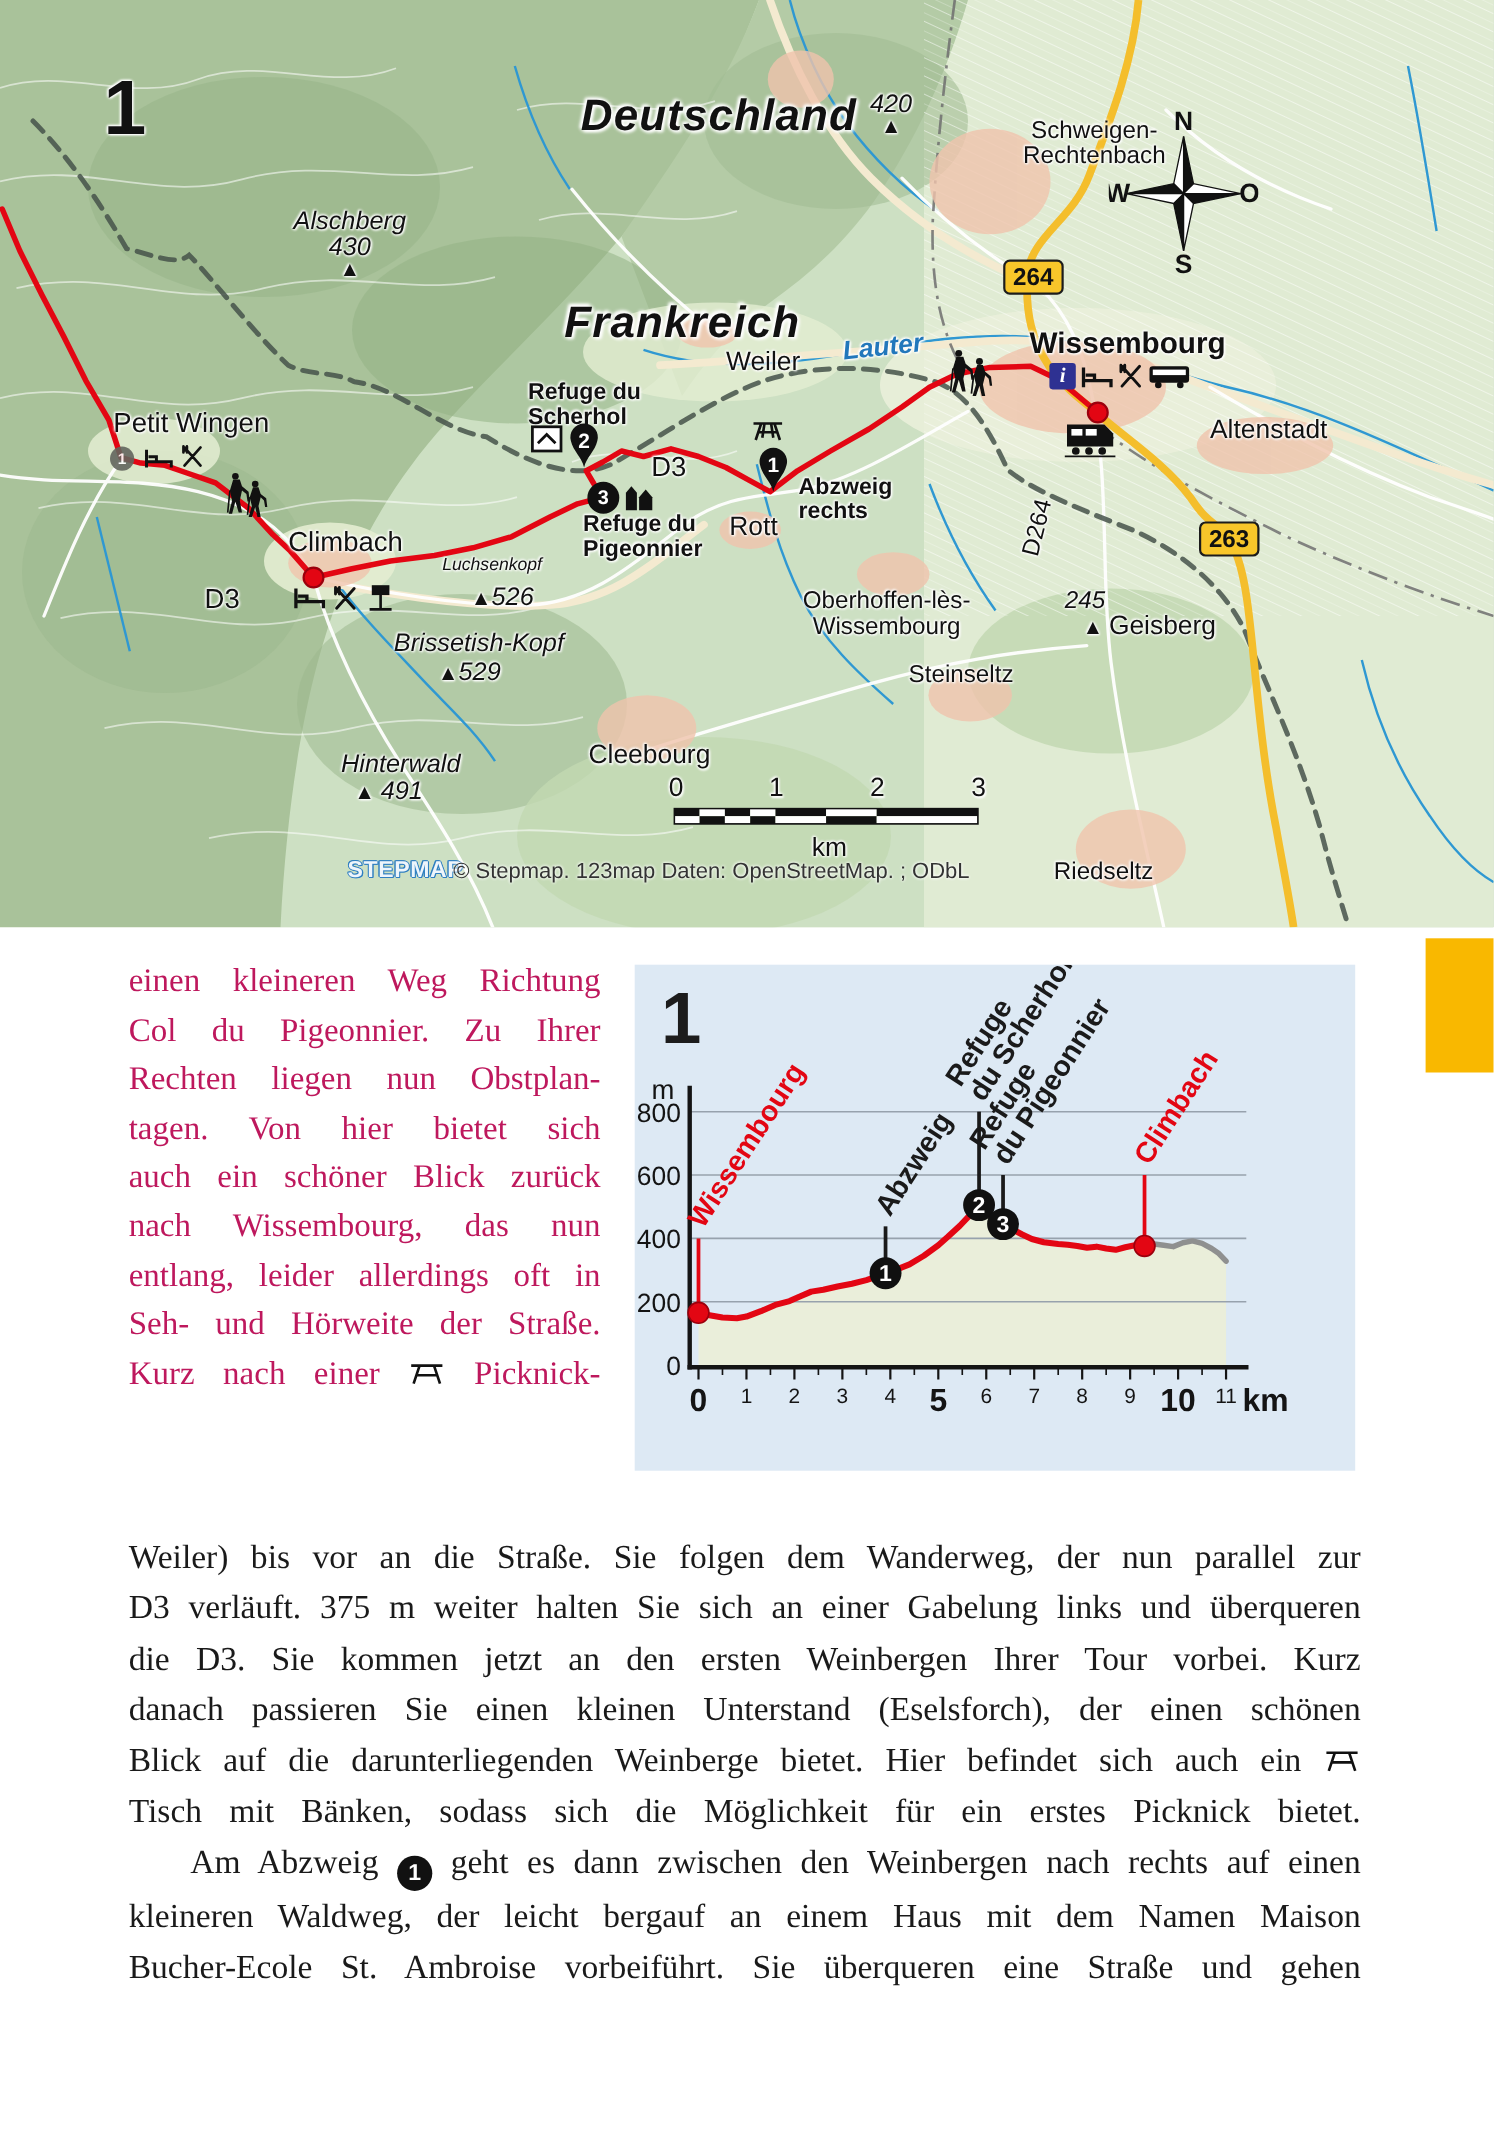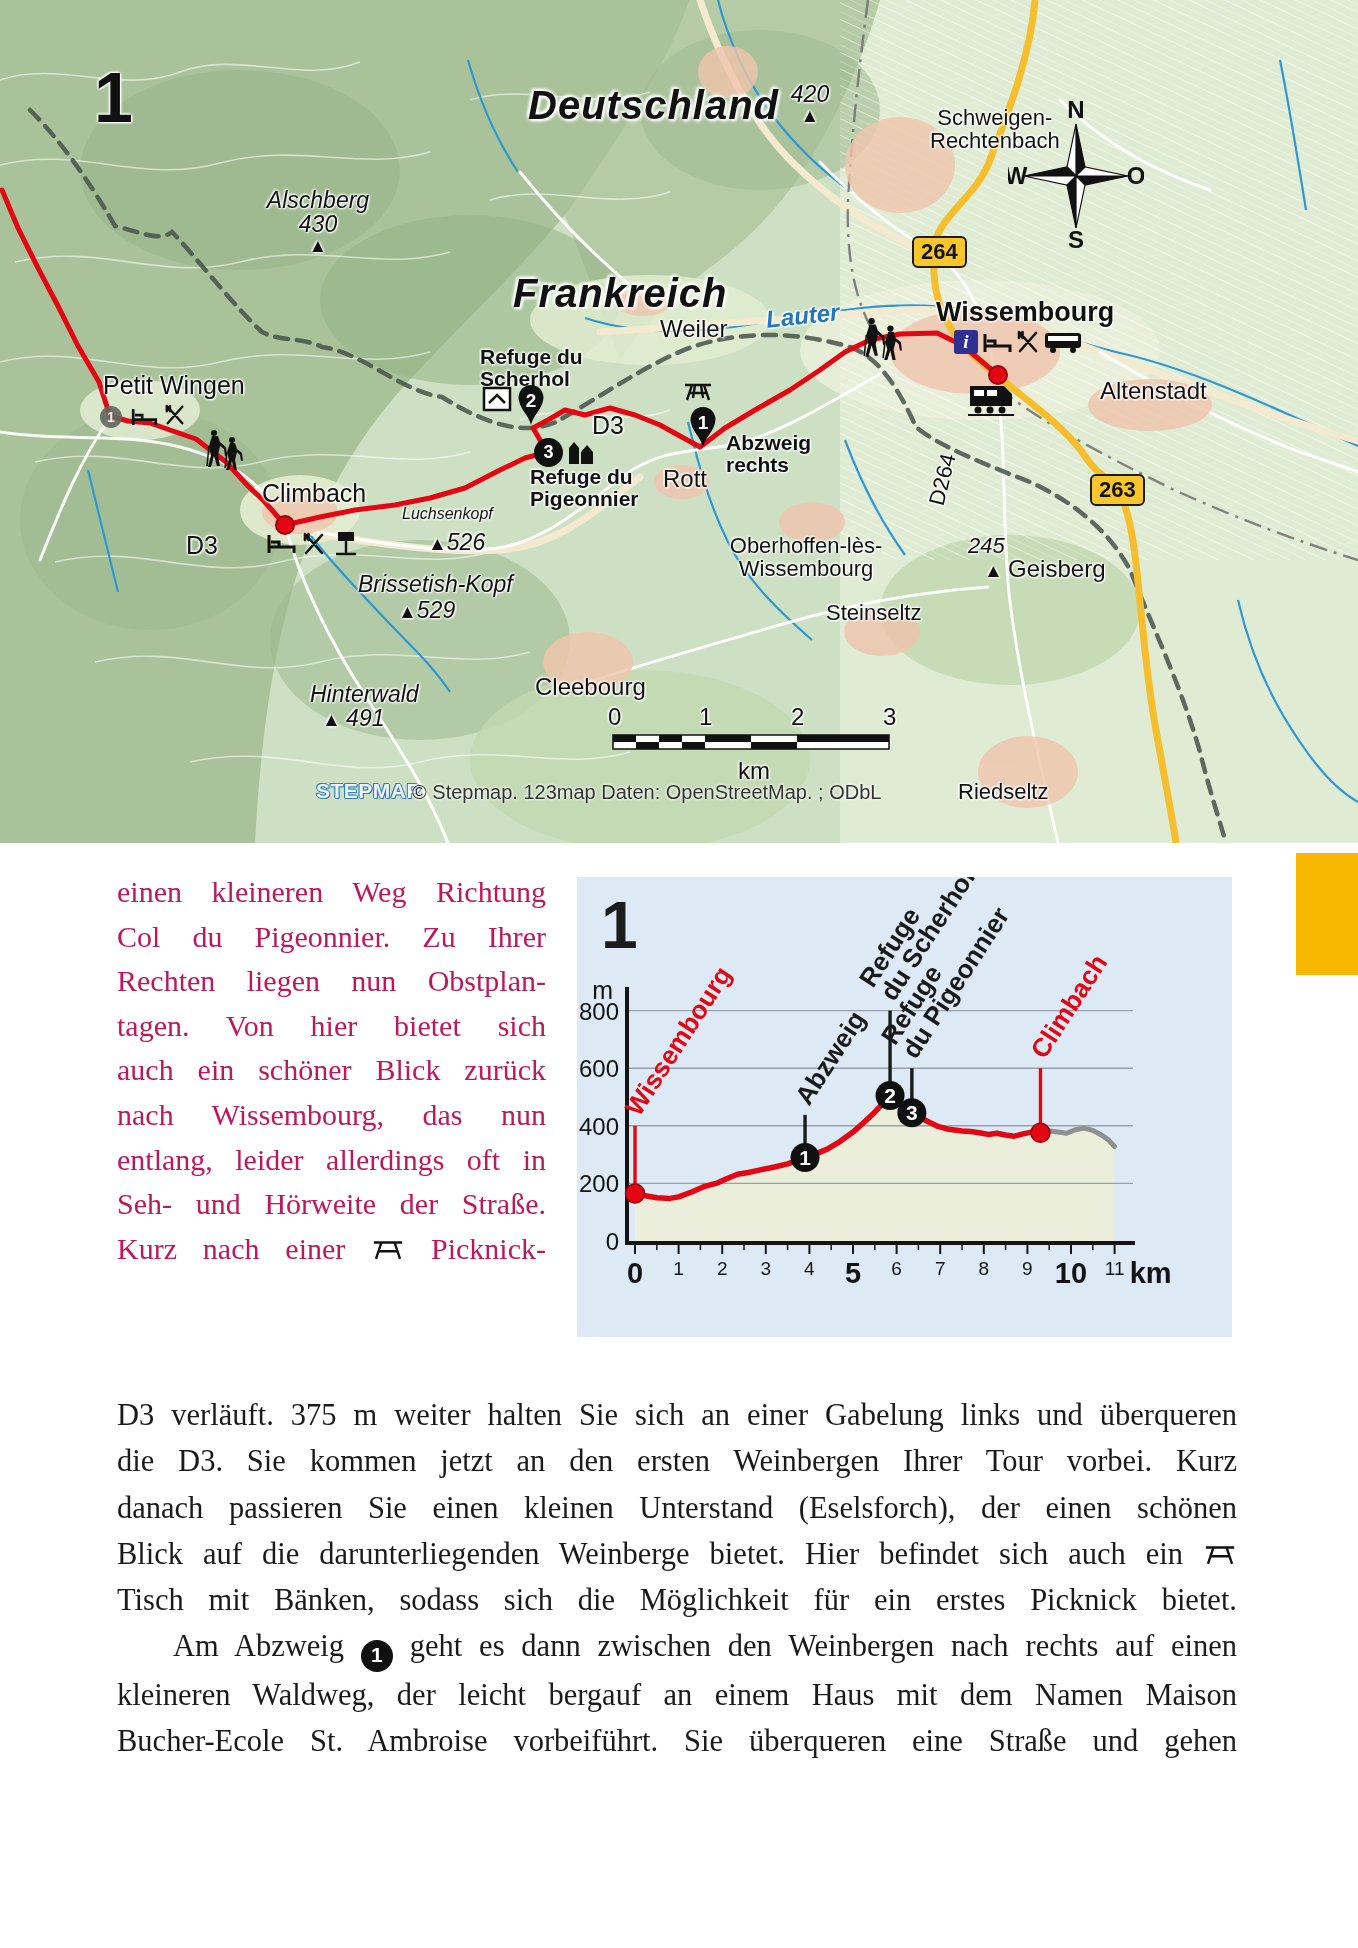--- a/index.html
+++ b/index.html
@@ -444,20 +444,21 @@
       <div class="tline">nach Wissembourg, das nun</div>
       <div class="tline">entlang, leider allerdings oft in</div>
       <div class="tline">Seh- und Hörweite der Straße.</div>
       <div class="tline">Kurz nach einer <svg class="tpicnic" width="34" height="24" viewBox="0 0 30 22">
           <g stroke="#111" stroke-width="2.2" fill="none">
             <path d="M2 5h26M9 5 4 20M21 5l5 15M6 13h18"></path>
           </g>
         </svg> Picknick-</div>
     </div>
   <div id="fulltext">
+      <div class="tline">Weiler) bis vor an die Straße. Sie folgen dem Wanderweg, der nun parallel zur</div>
       <div class="tline">D3 verläuft. 375 m weiter halten Sie sich an einer Gabelung links und überqueren</div>
       <div class="tline">die D3. Sie kommen jetzt an den ersten Weinbergen Ihrer Tour vorbei. Kurz</div>
       <div class="tline">danach passieren Sie einen kleinen Unterstand (Eselsforch), der einen schönen</div>
       <div class="tline">Blick auf die darunterliegenden Weinberge bietet. Hier befindet sich auch ein <svg class="tpicnic" width="34" height="24" viewBox="0 0 30 22">
           <g stroke="#111" stroke-width="2.2" fill="none">
             <path d="M2 5h26M9 5 4 20M21 5l5 15M6 13h18"></path>
           </g>
         </svg></div>
       <div class="tline nojust">Tisch mit Bänken, sodass sich die Möglichkeit für ein erstes Picknick bietet.</div>
       <div class="tline"><span class="ind"></span>Am Abzweig <span class="mnum">1</span> geht es dann zwischen den Weinbergen nach rechts auf einen</div>

